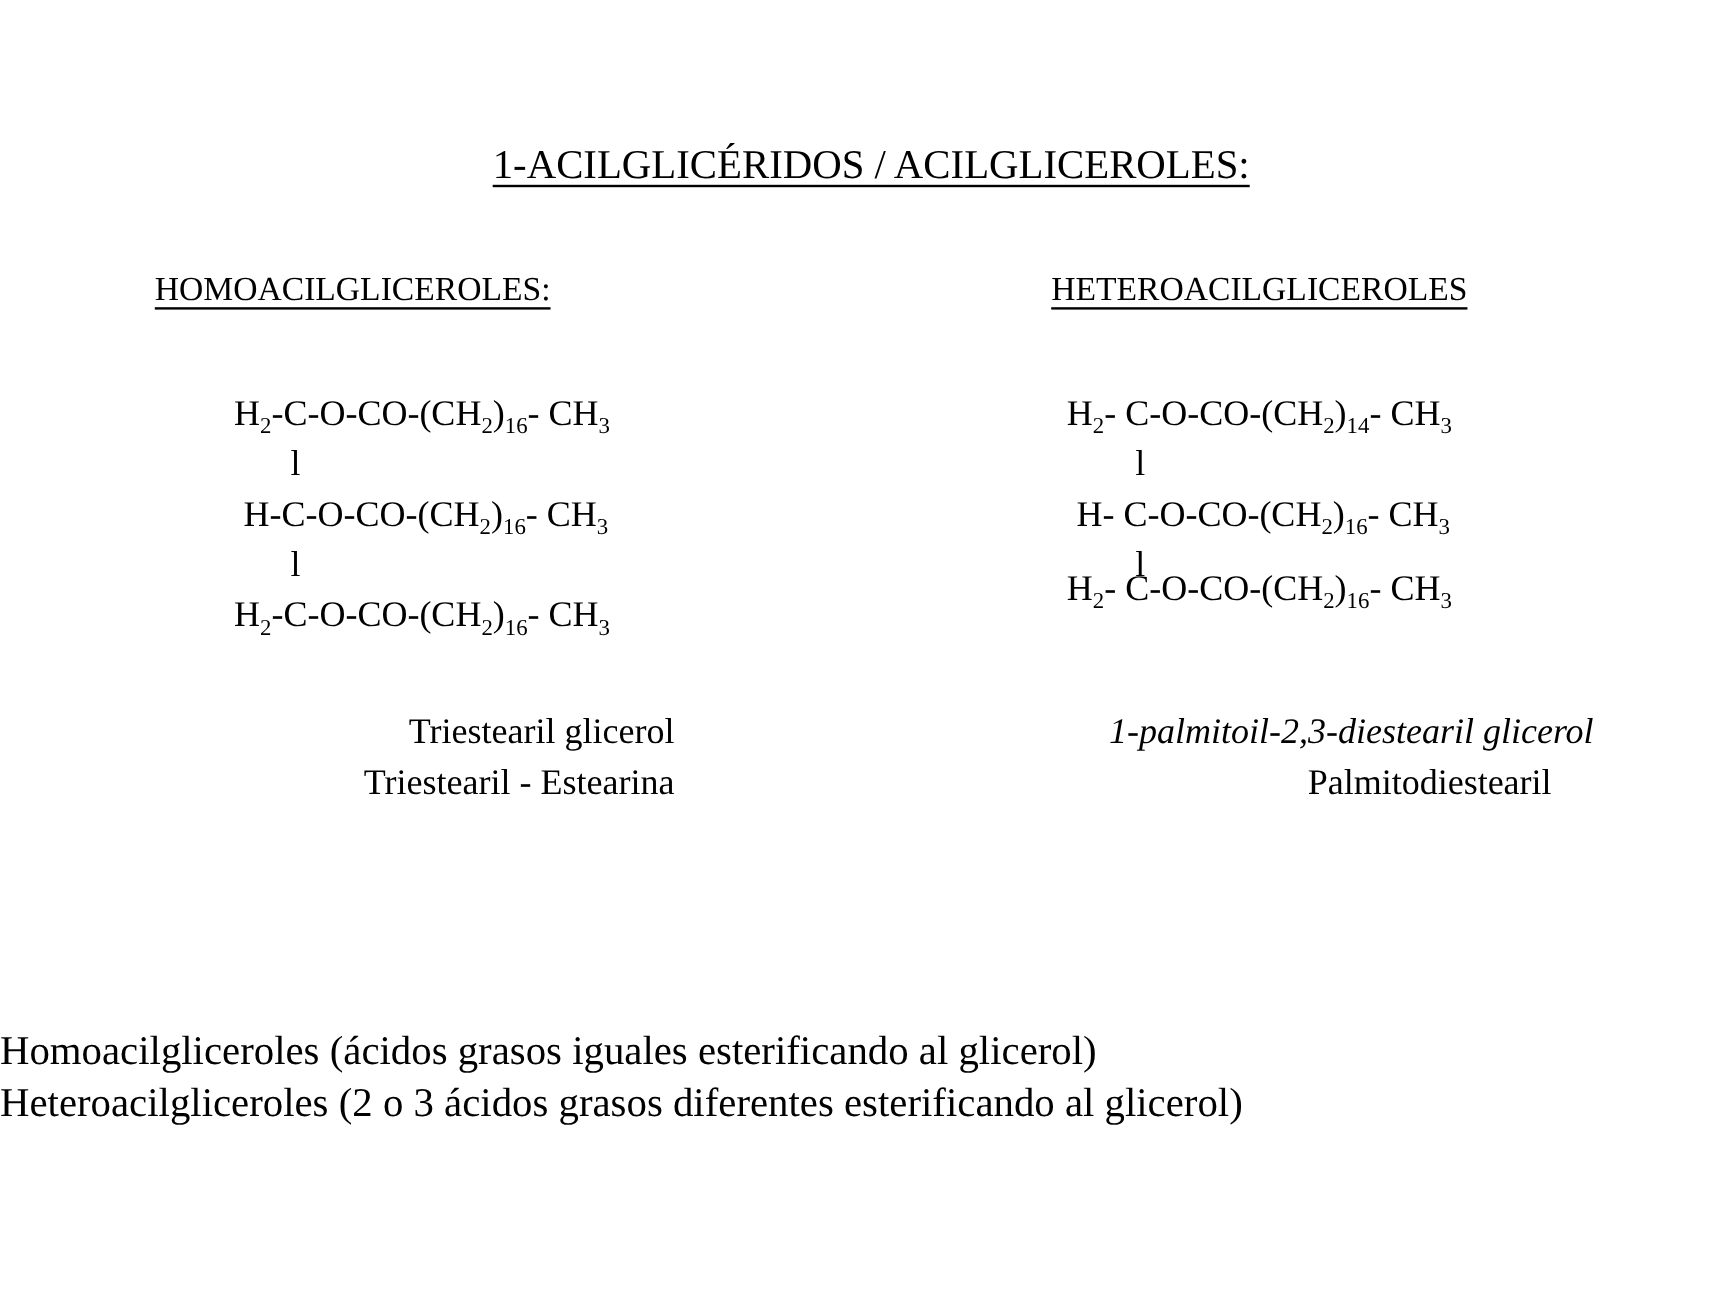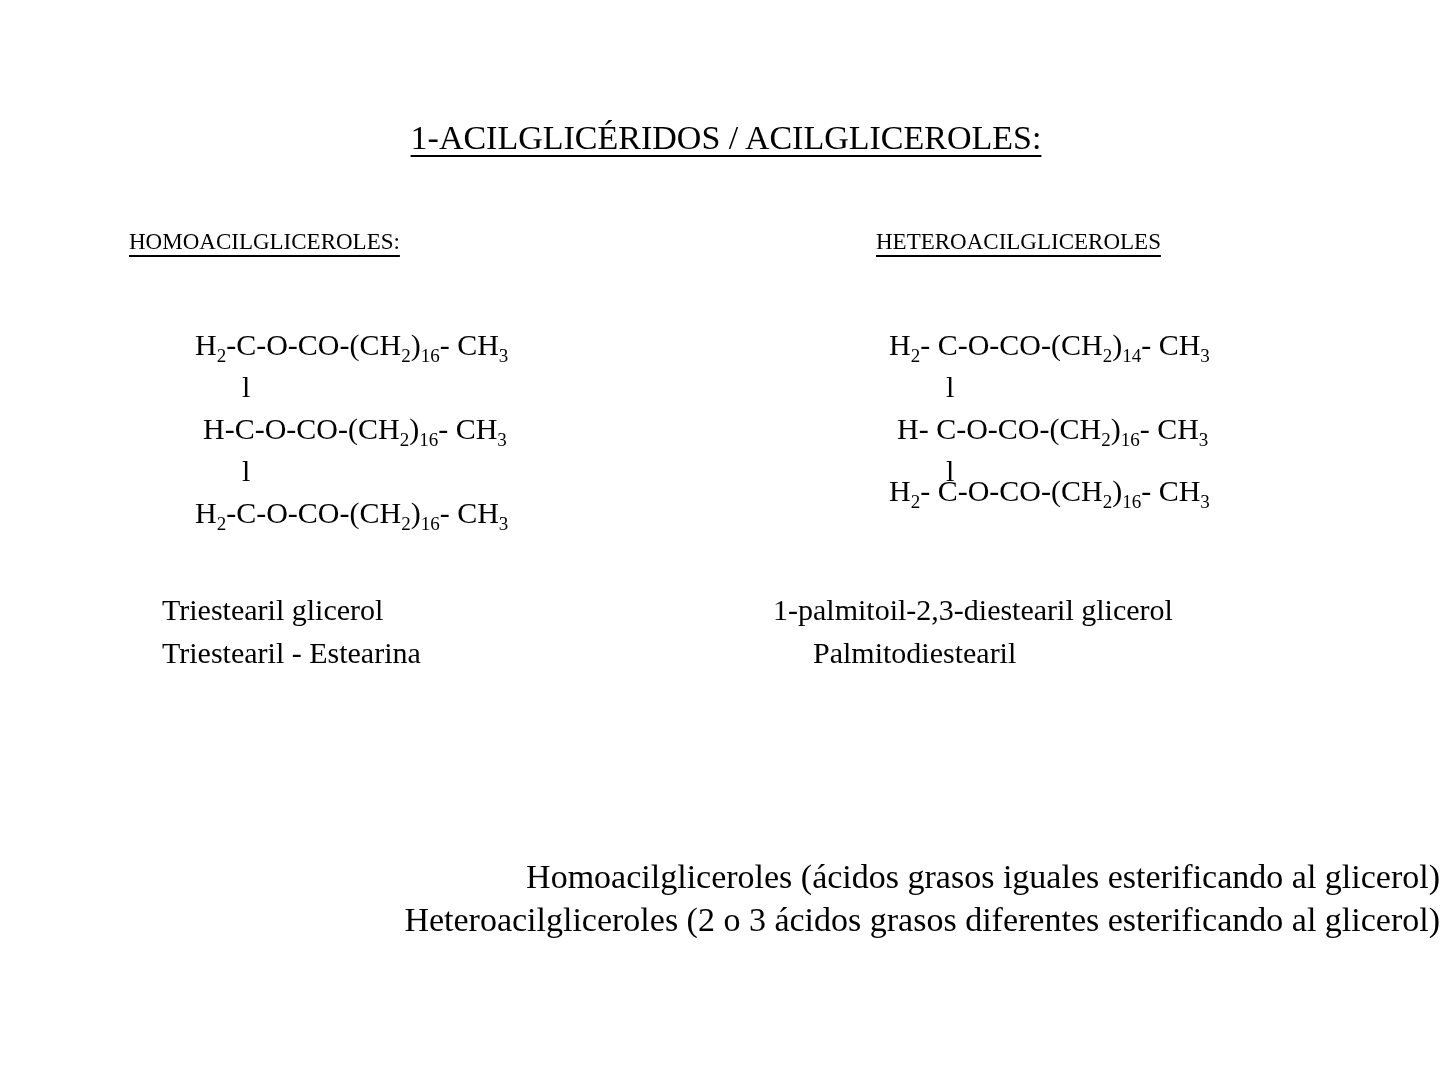--- a/index.html
+++ b/index.html
@@ -19,21 +19,21 @@
     .title {
       left: 0; width: 1452px; top: 118px;
       text-align: center;
       font-size: 34px;
       line-height: 40px;
       text-decoration: underline;
       text-decoration-thickness: 2px;
       text-underline-offset: 6px;
     }
     .heading {
-      font-size: 23px;
+      font-size: 28px;
       line-height: 40px;
       text-decoration: underline;
       text-decoration-thickness: 2px;
       text-underline-offset: 6px;
       top: 222px;
     }
     .heading.left { left: 129px; }
     .heading.right { left: 832px; margin-left: 44px; }
 
     .formula {
@@ -46,26 +46,26 @@
       line-height: 0;
     }
     .bond {
       font-size: 30px;
       line-height: 42px;
     }
 
     .name {
       font-size: 30px;
       line-height: 42px;
-      text-align: left;
+      text-align: right;
     }
 
     .footer {
       left: 0; width: 1440px;
-      text-align: right;
+      text-align: left;
       font-size: 34px;
       line-height: 44px;
     }
   </style>
 </head>
 <body>
 
 <div class="abs title">1-ACILGLICÉRIDOS /  ACILGLICEROLES:</div>
 
 <div class="abs heading left">HOMOACILGLICEROLES:</div>
@@ -94,17 +94,17 @@
     <span>H</span><span>- C-O-CO-(CH</span><sub>2</sub><span>)</span><sub>16</sub><span>- CH</span><sub>3</sub>
   </div>
   <div class="abs bond" style="left:946px; top:450px;">l</div>
   <div class="abs formula" style="left:889px; top:470px;">
     <span>H</span><sub>2</sub><span>- C-O-CO-(CH</span><sub>2</sub><span>)</span><sub>16</sub><span>- CH</span><sub>3</sub>
   </div>
 </div>
 
 <div class="abs name" style="left:162px; width:400px; top:589px;">Triestearil glicerol</div>
 <div class="abs name" style="left:162px; width:400px; top:632px;">Triestearil  - Estearina</div>
-<div class="abs name" style="left:773px; width:480px; top:589px;">1-palmitoil-2,3-diestearil glicerol</div>
+<div class="abs name" style="left:848px; width:480px; top:589px;font-style:italic;">1-palmitoil-2,3-diestearil glicerol</div>
 <div class="abs name" style="left:813px; width:480px; top:632px;">Palmitodiestearil</div>
 
 <div class="abs footer" style="top:855px;">Homoacilgliceroles (ácidos grasos iguales esterificando al glicerol)</div>
 <div class="abs footer" style="top:898px;font-family:Liberation Serif, serif;">Heteroacilgliceroles (2 o 3 ácidos grasos diferentes esterificando al glicerol)</div>
 
 </body></html>

